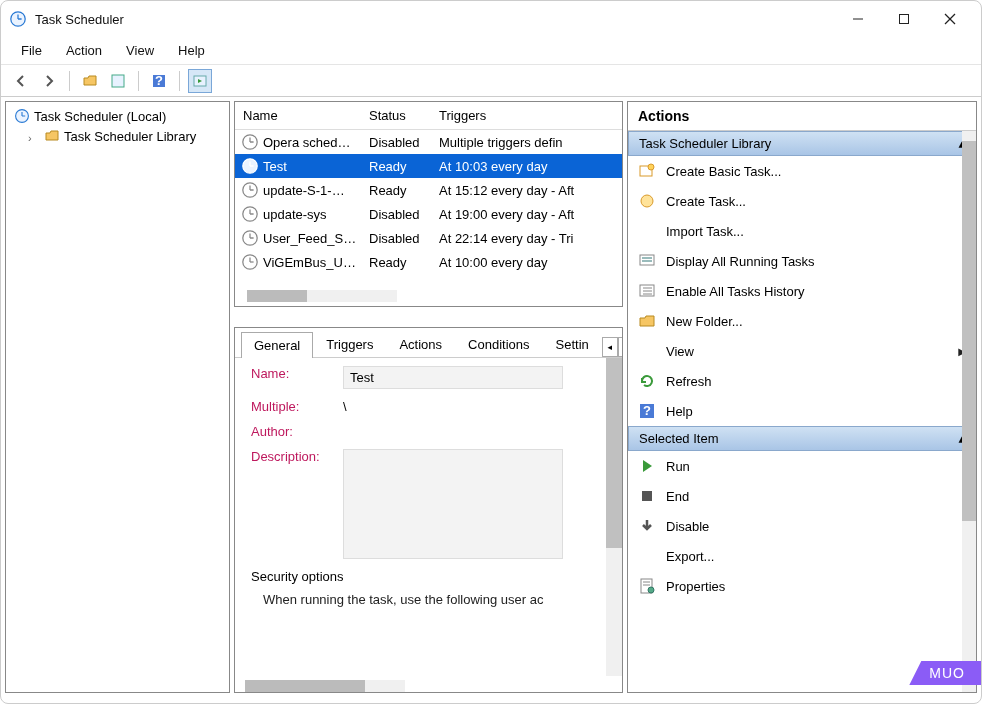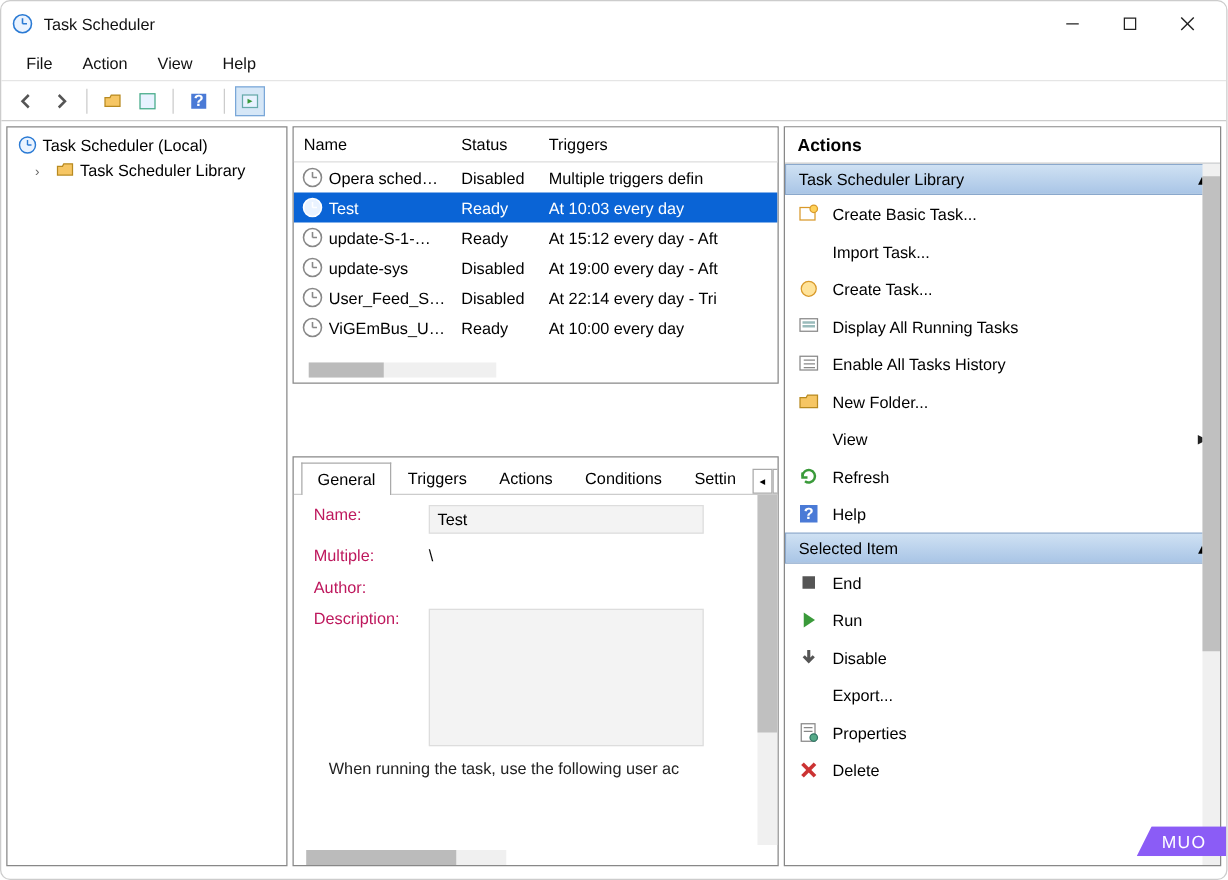--- a/index.html
+++ b/index.html
@@ -46,21 +46,21 @@
 .task-row.selected .clock-icon circle { stroke: #fff; }
 .task-row.selected .clock-icon line { stroke: #fff; }
 .row-icon { width: 18px; height: 18px; margin-right: 4px; flex-shrink: 0; }
 .task-row .c-name { width: 106px; overflow: hidden; text-overflow: ellipsis; }
 .task-row .c-status { width: 70px; }
 .task-row .c-triggers { flex: 1; overflow: hidden; text-overflow: ellipsis; }
 .hscroll-track { position: absolute; bottom: 4px; left: 12px; width: 150px; height: 12px; background: #f0f0f0; }
 .hscroll-thumb { width: 60px; height: 100%; background: #bbb; }
 
 
-.details-panel { flex: 1; overflow: hidden; position: relative; margin-top: 38px; }
+.details-panel { flex: 1; overflow: hidden; position: relative; }
 .tab-row { display: flex; border-bottom: 1px solid #ccc; padding: 0 6px; align-items: flex-end; height: 30px; }
 .tab { padding: 5px 12px; border: 1px solid transparent; border-bottom: none; cursor: default; font-size: 13px; }
 .tab.active { border-color: #aaa; background: #fff; position: relative; top: 1px; }
 .tab-nav { margin-left: auto; display: flex; gap: 0; }
 .tab-nav-btn { width: 16px; height: 20px; border: 1px solid #aaa; display: flex; align-items: center; justify-content: center; font-size: 9px; }
 
 .details-body { padding: 8px 16px; position: relative; height: calc(100% - 30px); overflow: hidden; }
 .form-row { display: flex; margin-bottom: 10px; align-items: flex-start; }
 .form-label { width: 92px; color: #be185d; }
 .form-value { flex: 1; }
@@ -289,20 +289,21 @@
         </div>
         <div class="form-row">
           <div class="form-label">Author:</div>
         </div>
         <div class="form-row">
           <div class="form-label">Description:</div>
           <div class="form-value">
               <div class="form-textarea"></div>
             </div>
         </div>
+        <div class="sec-heading">Security options</div>
         <div class="sec-text">When running the task, use the following user ac</div>
       </div>
       <div class="details-vscroll">
           <div class="details-vscroll-thumb"></div>
         </div>
       <div class="details-hscroll">
           <div class="details-hscroll-thumb"></div>
         </div>
     </div>
 
@@ -320,31 +321,31 @@
             <span class="action-icon">
               <svg width="18" height="18" viewBox="0 0 18 18">
                 <rect x="2" y="4" width="12" height="10" fill="#fff" stroke="#d99a2b"></rect>
                 <circle cx="13" cy="5" r="3" fill="#ffd25a" stroke="#d99a2b"></circle>
               </svg>
             </span>
             <span class="action-text">Create Basic Task...</span>
           </div>
           <div class="action-item">
             <span class="action-icon">
+              <svg width="18" height="18" viewBox="0 0 18 18">
+                <circle cx="9" cy="9" r="6" fill="#ffe39a" stroke="#d99a2b"></circle>
+              </svg>
+            </span>
+            <span class="action-text">Create Task...</span>
+          </div>
+          <div class="action-item">
+            <span class="action-icon">
               <span style="width:18px;display:inline-block"></span>
             </span>
             <span class="action-text">Import Task...</span>
-          </div>
-          <div class="action-item">
-            <span class="action-icon">
-              <svg width="18" height="18" viewBox="0 0 18 18">
-                <circle cx="9" cy="9" r="6" fill="#ffe39a" stroke="#d99a2b"></circle>
-              </svg>
-            </span>
-            <span class="action-text">Create Task...</span>
           </div>
           <div class="action-item">
             <span class="action-icon">
               <svg width="18" height="18" viewBox="0 0 18 18">
                 <rect x="2" y="3" width="14" height="10" fill="#fff" stroke="#888"></rect>
                 <rect x="4" y="5" width="10" height="2" fill="#9bb"></rect>
                 <rect x="4" y="8" width="10" height="2" fill="#9bb"></rect>
               </svg>
             </span>
             <span class="action-text">Display All Running Tasks</span>
@@ -395,32 +396,32 @@
           </div>
         </div>
       <div class="action-section-hdr">
         <span>Selected Item</span>
         <span>▴</span>
       </div>
       <div id="actions2">
           <div class="action-item">
             <span class="action-icon">
               <svg width="18" height="18" viewBox="0 0 18 18">
+                <path d="M5 3 L14 9 L5 15 Z" fill="#3a9a3a"></path>
+              </svg>
+            </span>
+            <span class="action-text">Run</span>
+          </div>
+          <div class="action-item">
+            <span class="action-icon">
+              <svg width="18" height="18" viewBox="0 0 18 18">
                 <rect x="4" y="4" width="10" height="10" fill="#555"></rect>
               </svg>
             </span>
             <span class="action-text">End</span>
-          </div>
-          <div class="action-item">
-            <span class="action-icon">
-              <svg width="18" height="18" viewBox="0 0 18 18">
-                <path d="M5 3 L14 9 L5 15 Z" fill="#3a9a3a"></path>
-              </svg>
-            </span>
-            <span class="action-text">Run</span>
           </div>
           <div class="action-item">
             <span class="action-icon">
               <svg width="18" height="18" viewBox="0 0 18 18">
                 <path d="M9 3 L9 12 M5 8 L9 12 L13 8" fill="none" stroke="#555" stroke-width="2.5"></path>
               </svg>
             </span>
             <span class="action-text">Disable</span>
           </div>
           <div class="action-item">
@@ -433,29 +434,20 @@
             <span class="action-icon">
               <svg width="18" height="18" viewBox="0 0 18 18">
                 <rect x="3" y="2" width="11" height="14" fill="#fff" stroke="#888"></rect>
                 <line x1="5" y1="5" x2="12" y2="5" stroke="#888"></line>
                 <line x1="5" y1="8" x2="12" y2="8" stroke="#888"></line>
                 <circle cx="13" cy="13" r="3" fill="#5a8" stroke="#376"></circle>
               </svg>
             </span>
             <span class="action-text">Properties</span>
           </div>
-          <div class="action-item">
-            <span class="action-icon">
-              <svg width="18" height="18" viewBox="0 0 18 18">
-                <line x1="4" y1="4" x2="14" y2="14" stroke="#c33" stroke-width="3"></line>
-                <line x1="14" y1="4" x2="4" y2="14" stroke="#c33" stroke-width="3"></line>
-              </svg>
-            </span>
-            <span class="action-text">Delete</span>
-          </div>
         </div>
       <div class="actions-vscroll">
           <div class="actions-vscroll-thumb"></div>
         </div>
     </div>
   </div>
 
 </div>
 
 <div class="watermark">MUO</div>

